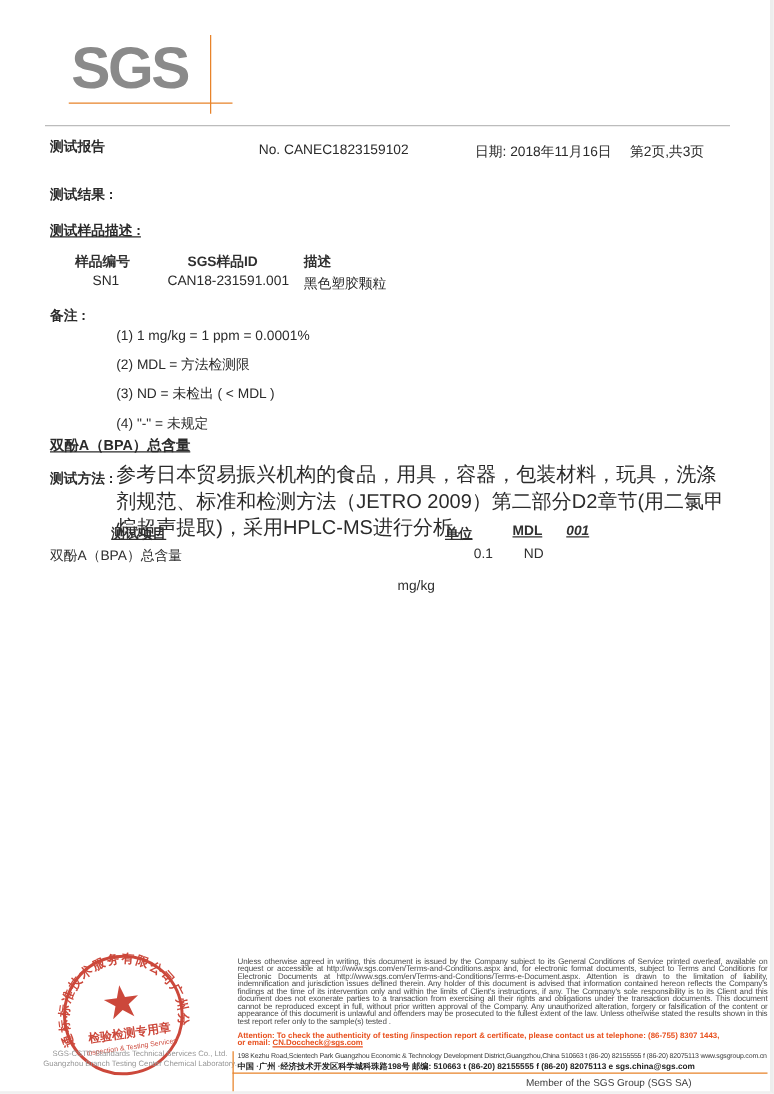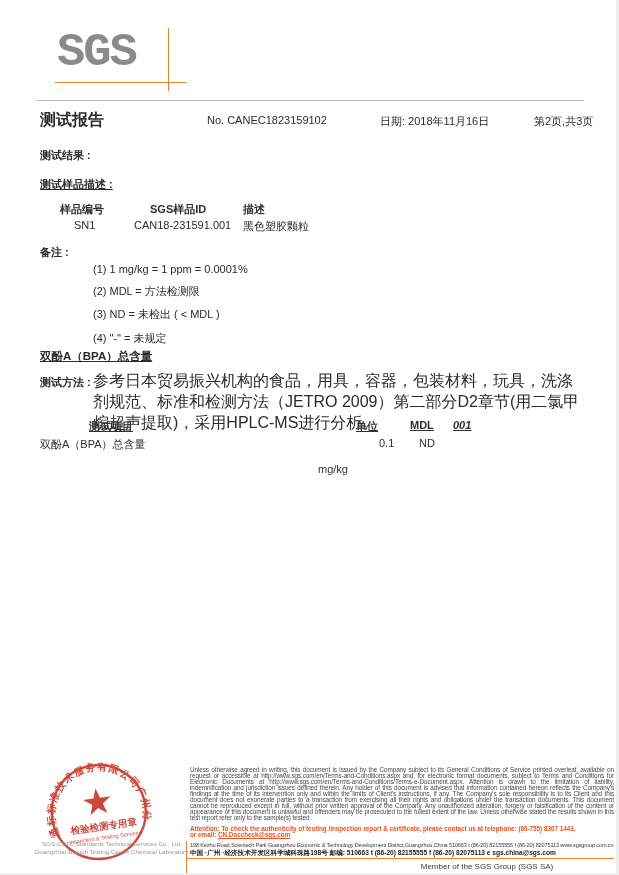--- a/index.html
+++ b/index.html
@@ -13,28 +13,28 @@
     overflow: hidden;
     border-right: 3px solid #ededed;
     border-bottom: 2px solid #f0f0f0;
     color: #303030;
   }
   .abs { position: absolute; }
 
   
   .logo-text {
     font-size: 47px; font-weight: bold; color: #8a8a8a;
-    letter-spacing: -2px; font-family: Liberation Mono, monospace;
+    letter-spacing: -2px; font-family: Liberation Sans, sans-serif;
   }
   .logo-hline { background: #e8832a; height: 1px; }
   .logo-vline { background: #e8832a; width: 1px; }
   .top-rule { background: #bcbcbc; height: 1px; }
 
   
-  .doc-title { font-size: 16px; font-weight: bold; color: #2b2b2b; }
+  .doc-title { font-size: 11px; font-weight: bold; color: #2b2b2b; }
   .hdr-txt { font-size: 11px; color: #2b2b2b; }
 
   .lbl { font-size: 11px; font-weight: bold; color: #2b2b2b; }
   .lbl-u { text-decoration: underline; }
   .txt { font-size: 11px; color: #2b2b2b; }
 
   .sample-hdr { font-size: 11px; font-weight: bold; }
   .note-line { font-size: 11px; color: #2b2b2b; margin-bottom: 8.5px; }
 
   .sec-heading { font-size: 11.5px; font-weight: bold; text-decoration: underline; color: #2b2b2b; }
@@ -78,21 +78,21 @@
     <div class="logo-text">SGS</div>
   </div>
   <div class="abs logo-hline" style="left:55px; top:82px; width:131px;"></div>
   <div class="abs logo-vline" style="left:168px; top:28px; height:63px;"></div>
 
   <div class="abs top-rule" style="left:36px; top:100px; width:548px;"></div>
 
   <div class="abs doc-title" style="left:40px; top:110px;">测试报告</div>
   <div class="abs hdr-txt" style="left:207px; top:114px;">No. CANEC1823159102</div>
   <div class="abs hdr-txt" style="left:380px; top:114px;">日期: 2018年11月16日</div>
-  <div class="abs hdr-txt" style="left:534px; top:114px;text-align:right;">第2页,共3页</div>
+  <div class="abs hdr-txt" style="left:504px; top:114px;text-align:right;">第2页,共3页</div>
 
   <div class="abs lbl" style="left:40px; top:148px;">测试结果 :</div>
 
   <div class="abs lbl lbl-u" style="left:40px; top:177px;">测试样品描述 :</div>
 
   <div class="abs sample-hdr" style="left:60px; top:202px;">样品编号</div>
   <div class="abs sample-hdr" style="left:150px; top:202px;">SGS样品ID</div>
   <div class="abs sample-hdr" style="left:243px; top:202px;">描述</div>
 
   <div class="abs txt" style="left:74px; top:219px;">SN1</div>

